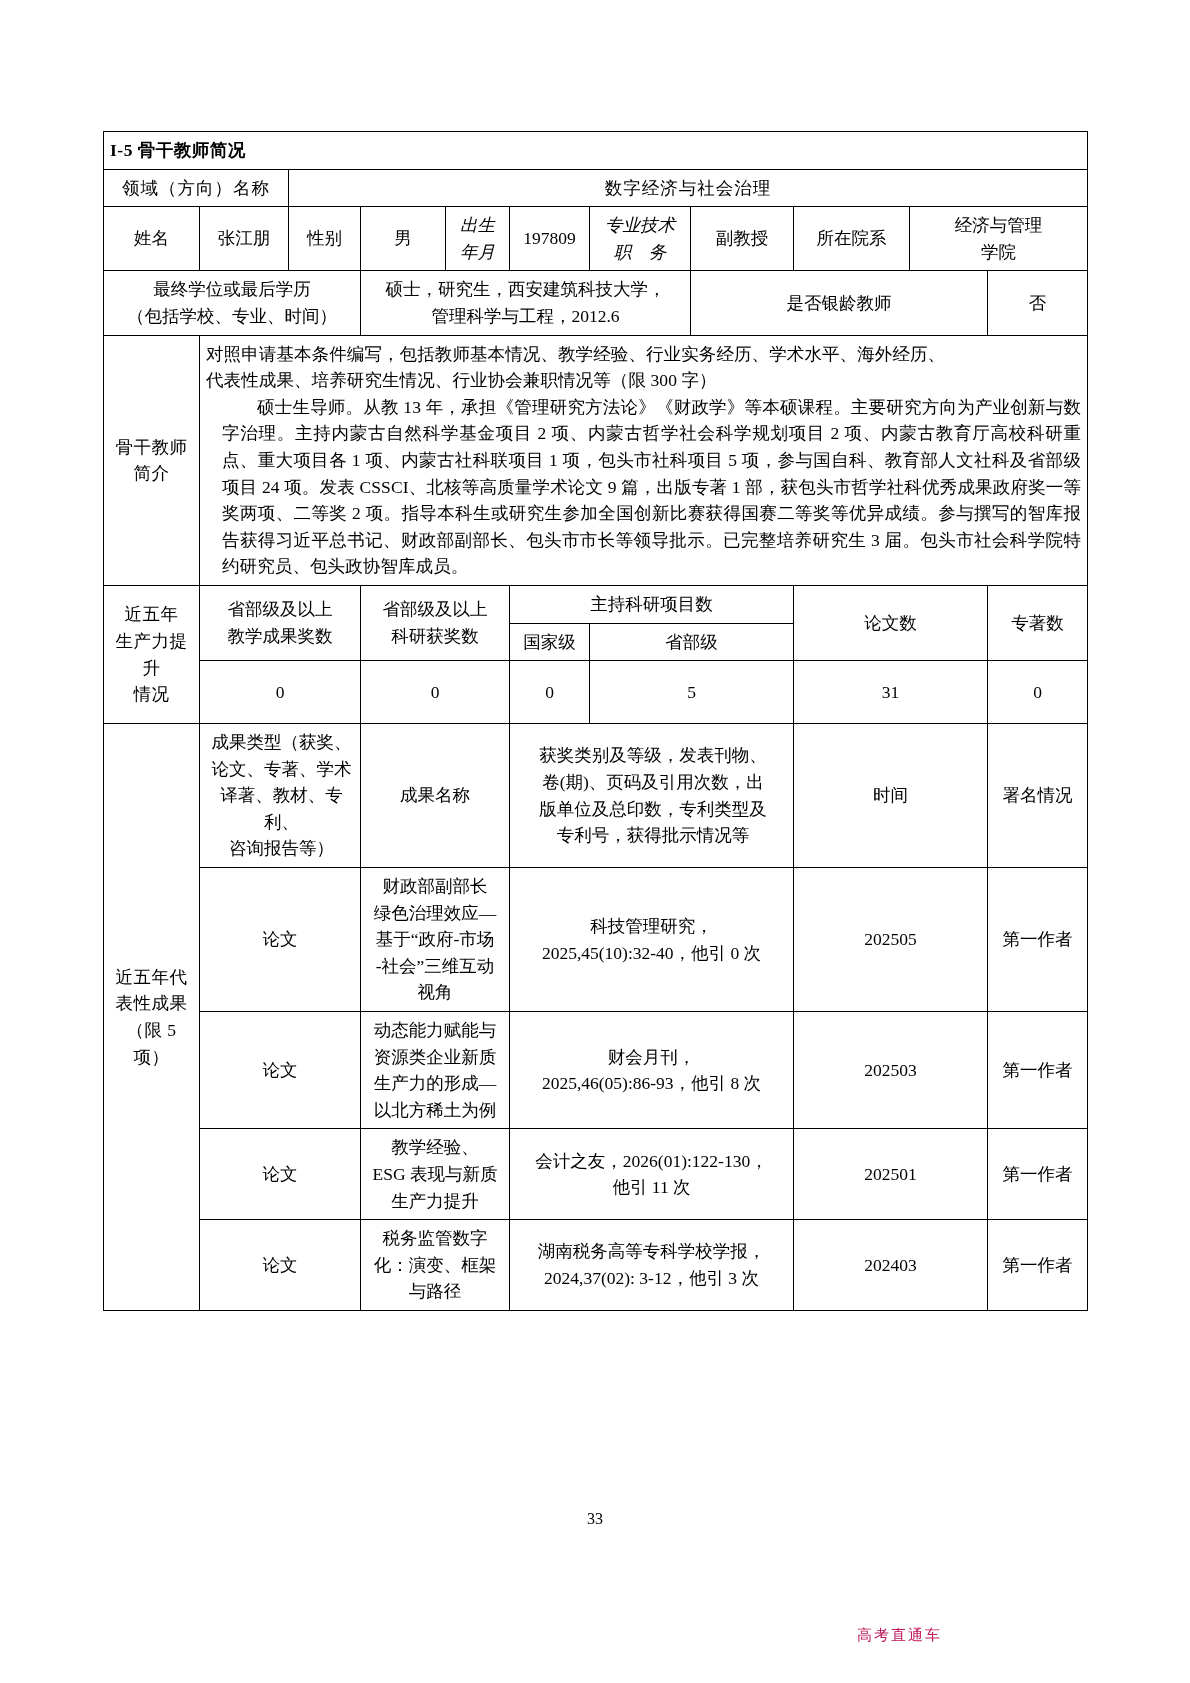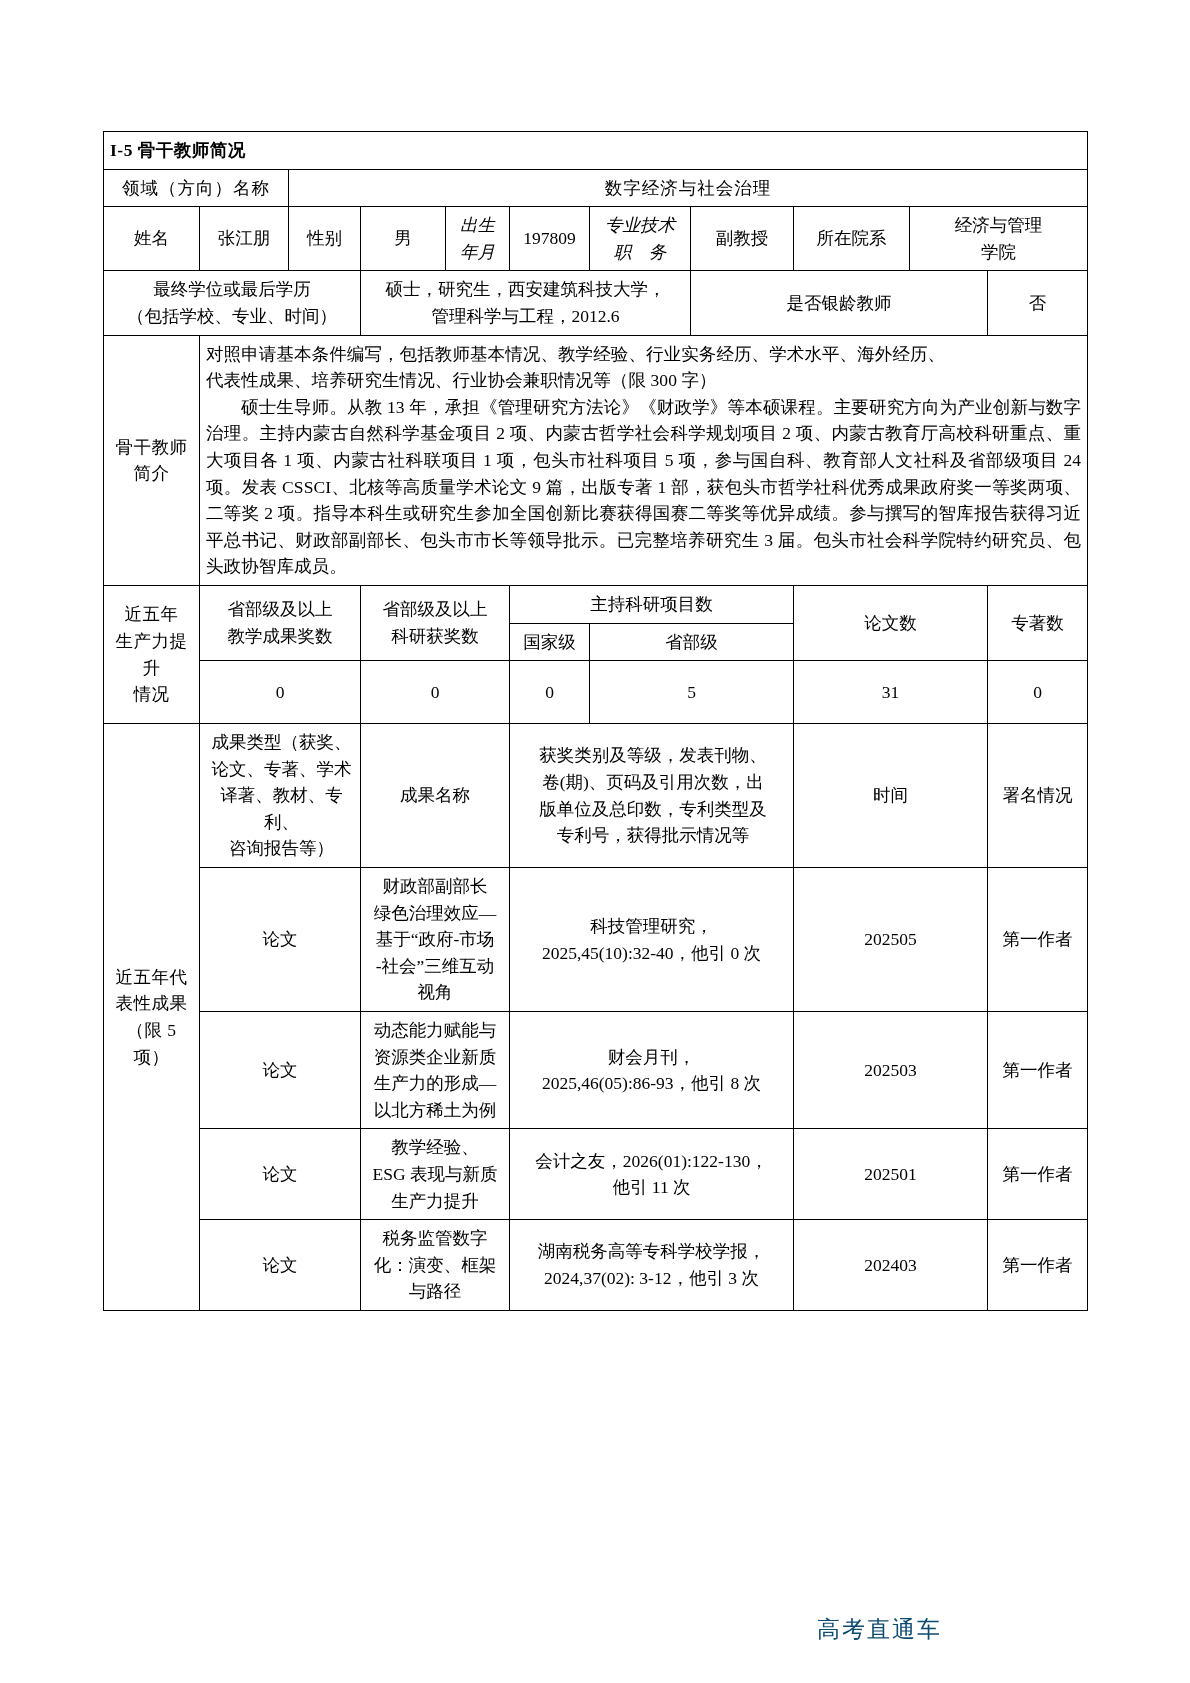--- a/index.html
+++ b/index.html
@@ -65,21 +65,21 @@
     padding: 9px 11px 11px 12px;
     font-size: 17.2px;
     line-height: 1.66;
     letter-spacing: 0.1px;
   }
   .bio-cell p {
     margin: 0;
     text-align: justify;
     text-justify: inter-ideograph;
   }
-  .bio-cell p.indent { text-indent: 2em; }
+  .bio-cell p.indent { text-indent: 2em; margin-left: 16px; }
 
   .vert-label {
     font-size: 17.5px;
     line-height: 1.62;
     letter-spacing: 0.5px;
   }
 
   .small-pad { padding: 3px 4px; font-style: italic; }
 
   .cell-multiline {
@@ -95,22 +95,22 @@
     width: 1190px;
     text-align: center;
     font-size: 16px;
     font-family: "Liberation Serif", "DejaVu Serif", serif;
   }
 
   .watermark {
     position: absolute;
     right: 46px;
     bottom: 38px;
-    font-size: 23px;
-    color: #0c4a6e;
+    font-size: 15px;
+    color: #be185d;
     letter-spacing: 2px;
     font-family: Liberation Sans, sans-serif;
   }
 </style>
 </head>
 <body>
 
 <div class="page">
 
   <table class="form">
@@ -300,15 +300,16 @@
         <div>湖南税务高等专科学校学报，</div>
         <div>2024,37(02): 3-12，他引 3 次</div>
       </td>
       <td colspan="2">202403</td>
       <td>第一作者</td>
     </tr>
 
   </tbody>
     </table>
 
+  <div class="page-number">33</div>
   <div class="watermark">高考直通车</div>
 
 </div>
 
 </body></html>

